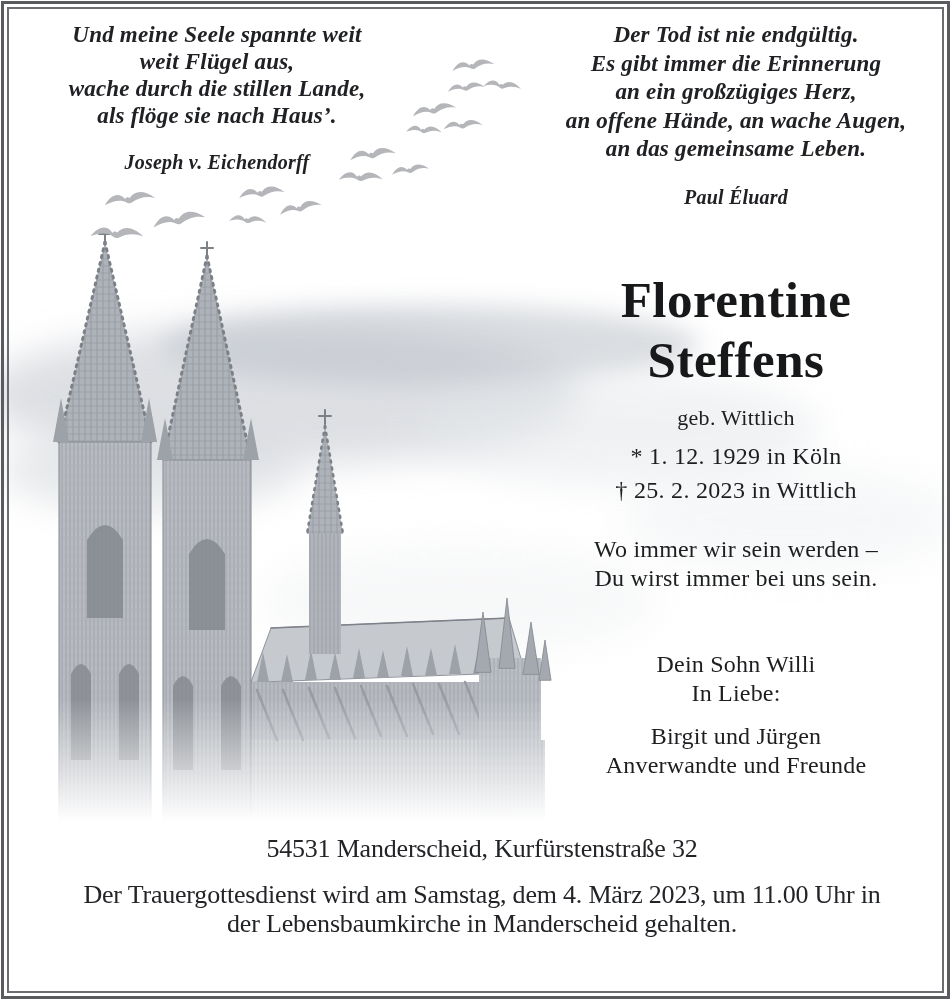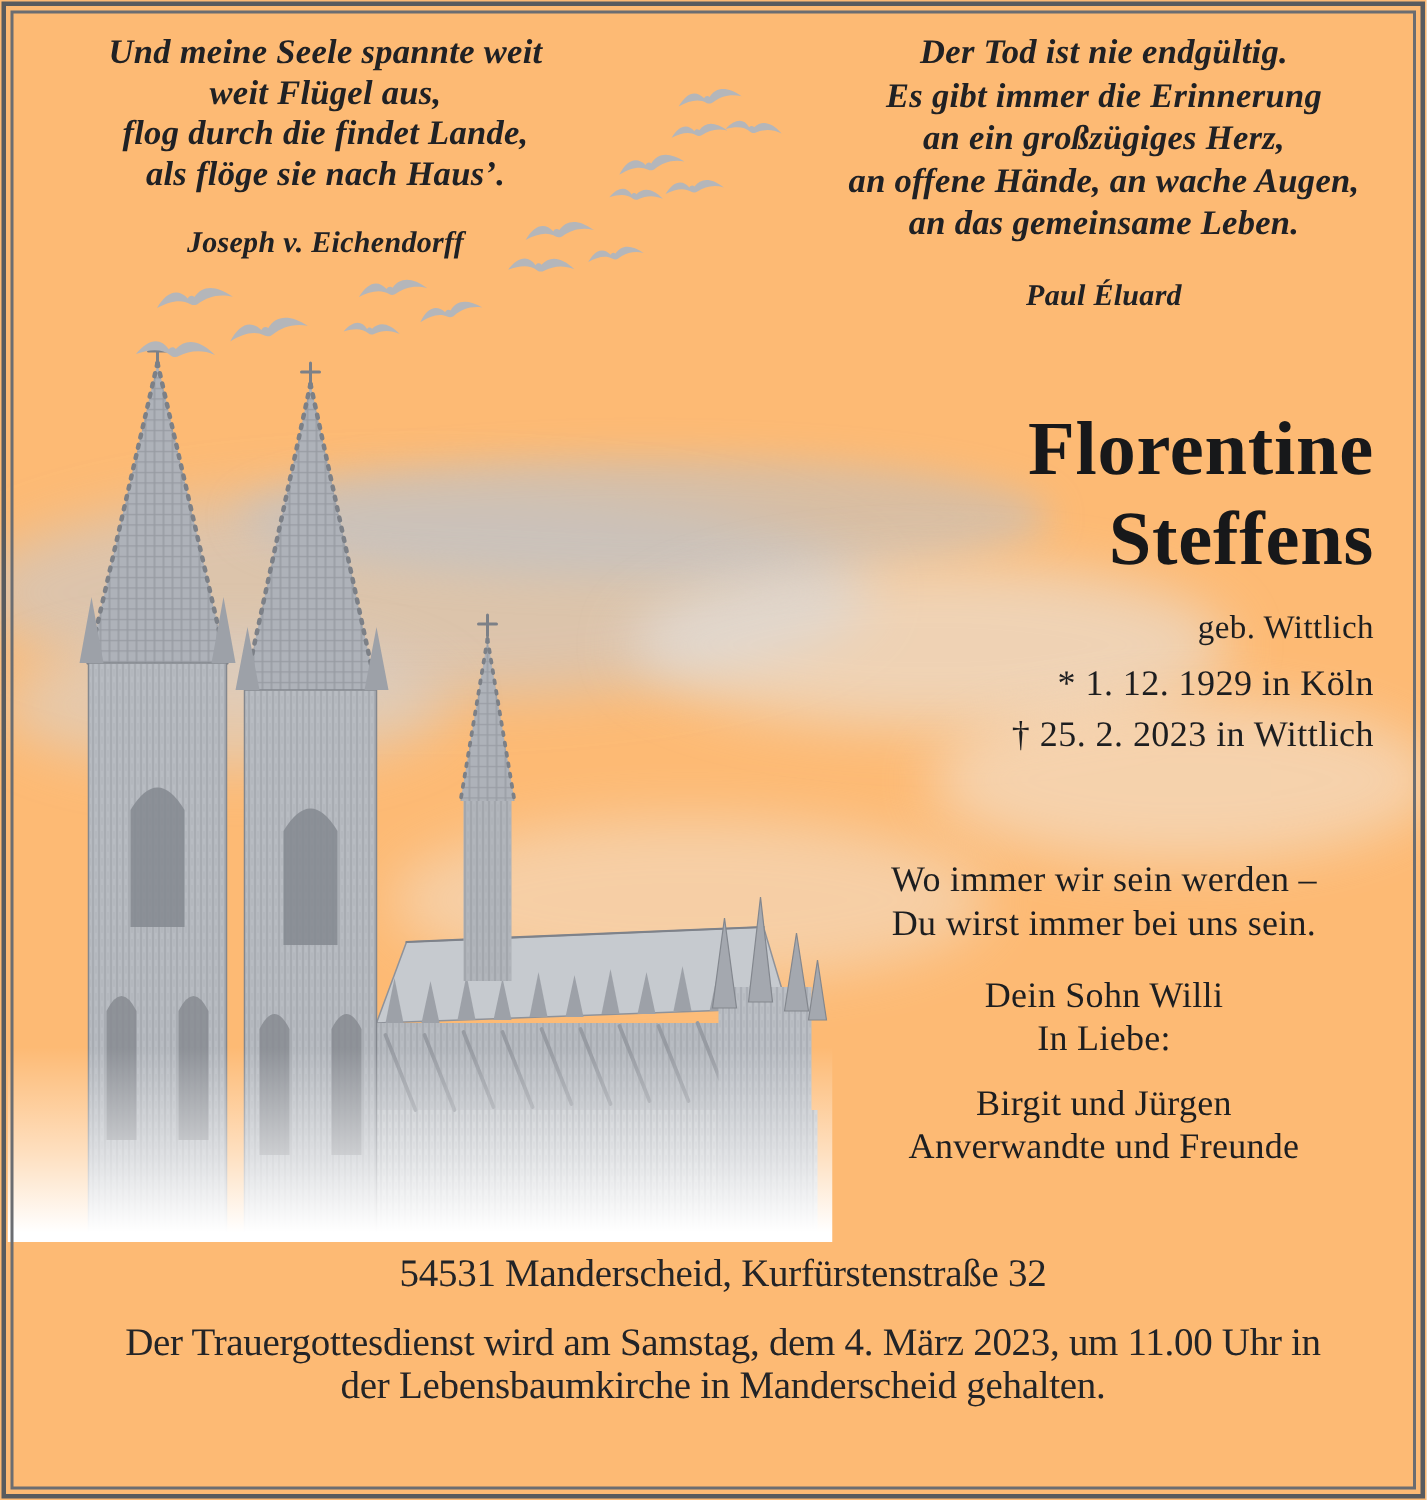--- a/index.html
+++ b/index.html
@@ -1,45 +1,45 @@
 <!DOCTYPE html>
 <html><head>
 <meta charset="utf-8">
 <style>
   html,body{margin:0;padding:0;background:#e8e8e8;}
   .card{
     position:relative;
     width:951px;height:1000px;
-    background:#fdba74;
+    background:#ffffff;
     overflow:hidden;
     font-family:"Liberation Serif","DejaVu Serif",serif;
     color:#1d1e20;
   }
   
   .frame-outer{position:absolute;inset:1px;border:3px solid #595b5e;pointer-events:none;z-index:50;}
   .frame-inner{position:absolute;inset:7px;border:2px solid #6b6d71;pointer-events:none;z-index:50;}
 
   .layer{position:absolute;inset:0;}
   .sky{z-index:1;}
   .cathedral{position:absolute;left:5px;top:228px;width:550px;height:600px;z-index:2;}
   .birds{z-index:3;}
   .textlayer{position:absolute;inset:0;z-index:10;}
 
   .quote{position:absolute;text-align:center;font-style:italic;font-weight:600;
          font-size:23px;line-height:27px;letter-spacing:.2px;color:#202124;}
   .quote-left{left:22px;top:21px;width:390px;}
   .quote-right{left:540px;top:21px;width:392px;line-height:28.5px;}
   .attribution{font-size:20px;line-height:30px;margin-top:18px;font-weight:600;}
 
-  .name-block{position:absolute;left:524px;top:270px;width:392px;text-align:right;}
+  .name-block{position:absolute;left:540px;top:270px;width:392px;text-align:center;}
   .name{font-size:51px;line-height:60px;font-weight:600;letter-spacing:.5px;color:#17181a;margin:0;}
   .maiden{font-size:22px;line-height:24px;margin-top:16px;letter-spacing:.3px;}
   .dates{font-size:24px;line-height:34px;margin-top:9px;letter-spacing:.3px;}
 
-  .message{position:absolute;left:540px;top:573px;width:392px;text-align:center;
+  .message{position:absolute;left:540px;top:535px;width:392px;text-align:center;
            font-size:24px;line-height:28.5px;letter-spacing:.2px;}
   .mourners{position:absolute;left:540px;top:650px;width:392px;text-align:center;
             font-size:24px;line-height:29px;letter-spacing:.2px;}
   .mourners .group2{margin-top:14px;text-align:center;}
 
   .bottom{position:absolute;left:42px;top:834px;width:880px;text-align:center;
           font-size:26px;line-height:29px;letter-spacing:-.2px;color:#232427;}
   .bottom .para{margin-top:17px;}
 </style>
 </head>
@@ -181,21 +181,21 @@
       <use href="#bird" transform="translate(229,211) rotate(6) scale(1.1)"></use>
       <use href="#bird" transform="translate(277,204) rotate(-10) scale(1.25)"></use>
     </g>
   </svg>
 
   <div class="textlayer">
 
     <div class="quote quote-left">
       <div>Und meine Seele spannte weit</div>
       <div>weit Flügel aus,</div>
-      <div>flog durch die findet Lande,</div>
+      <div>wache durch die stillen Lande,</div>
       <div>als flöge sie nach Haus’.</div>
       <div class="attribution">Joseph v. Eichendorff</div>
     </div>
 
     <div class="quote quote-right">
       <div>Der Tod ist nie endgültig.</div>
       <div>Es gibt immer die Erinnerung</div>
       <div>an ein großzügiges Herz,</div>
       <div>an offene Hände, an wache Augen,</div>
       <div>an das gemeinsame Leben.</div>

